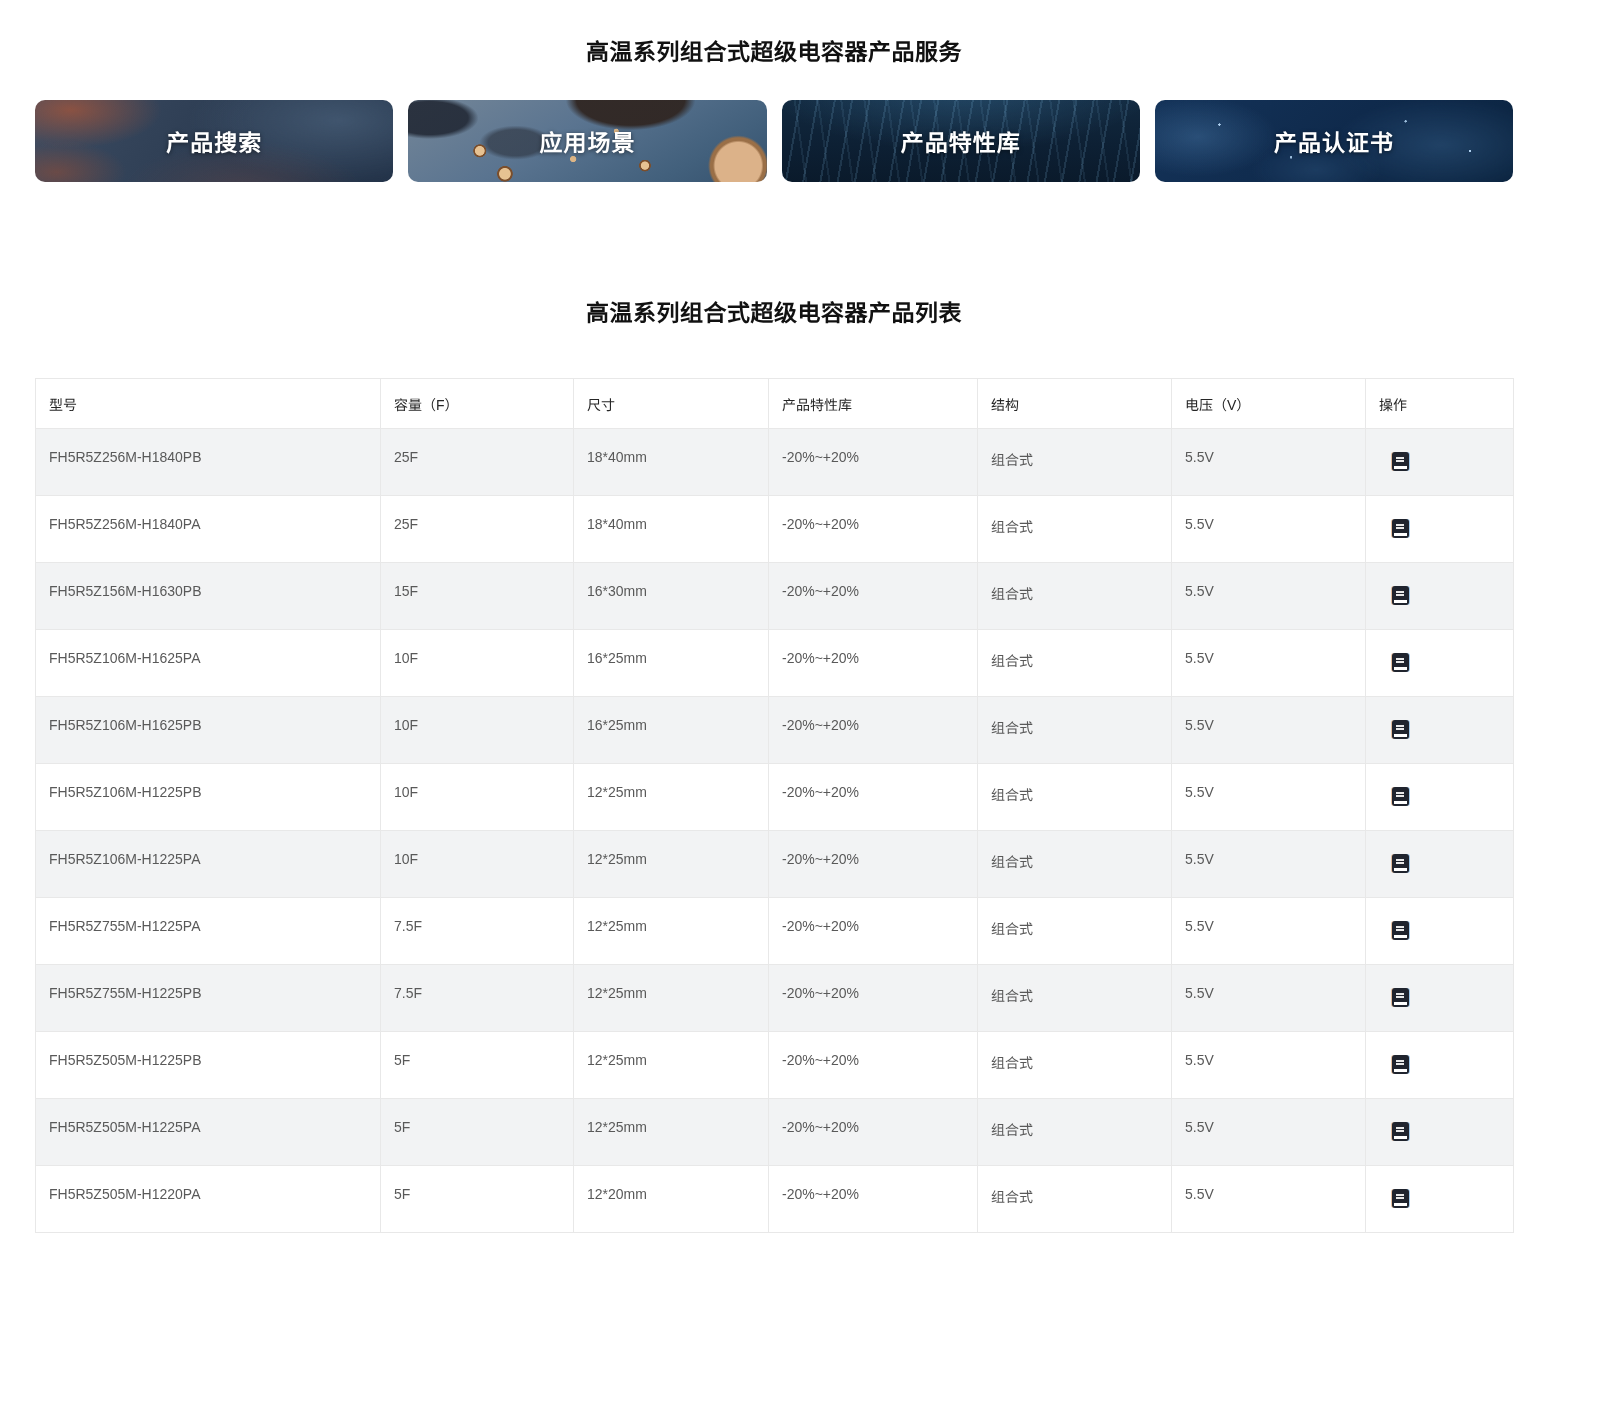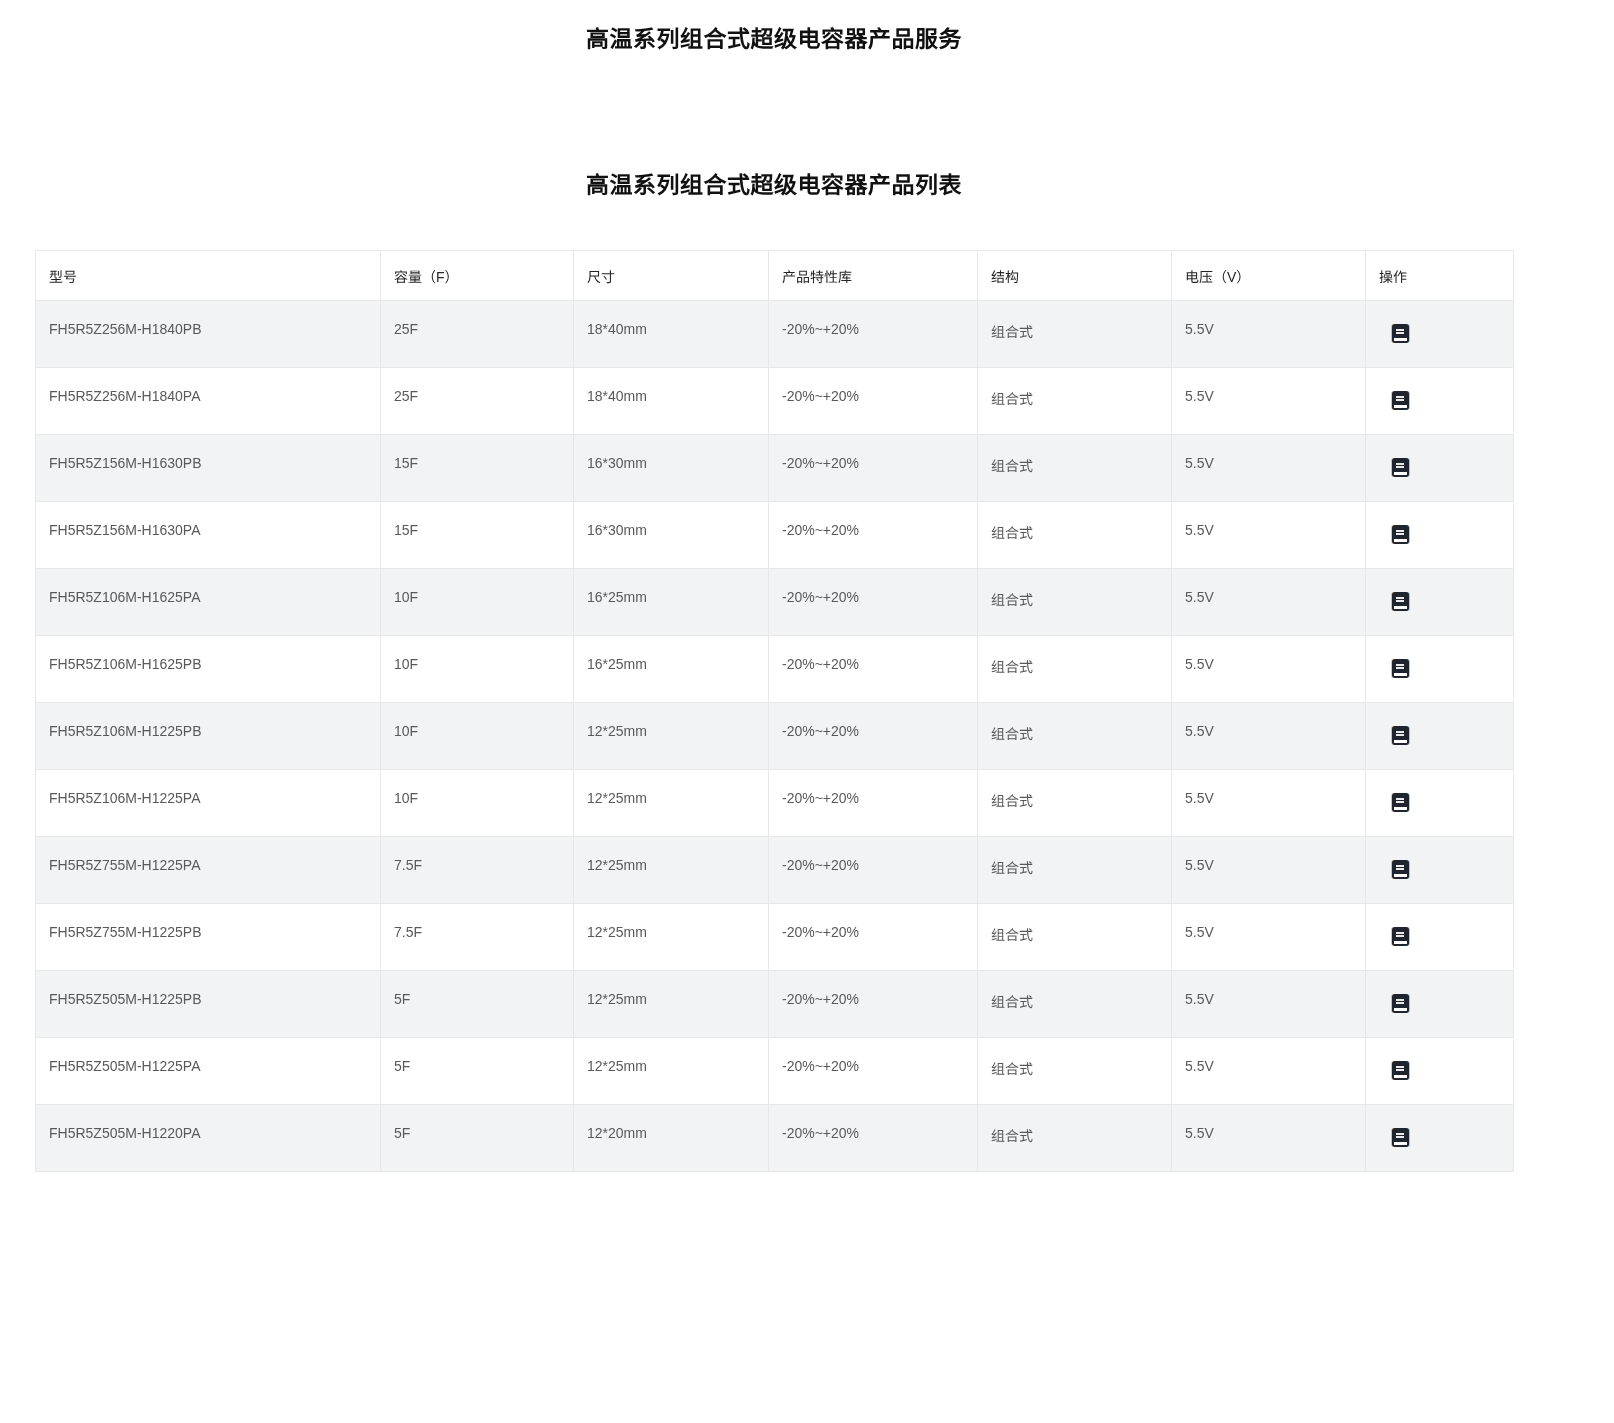--- a/index.html
+++ b/index.html
@@ -6,21 +6,21 @@
   html, body { background: #ffffff; }
   body {
     width: 1614px;
     min-height: 1423px;
     font-family: "Liberation Sans", "DejaVu Sans", sans-serif;
     color: #262626;
   }
   .container {
     width: 1478px;
     margin-left: 35px;
-    padding-top: 20px;
+    padding-top: 33px;
   }
   .page-title {
     text-align: center;
     font-size: 23px;
     font-weight: bold;
     color: #111111;
     letter-spacing: 0.5px;
   }
   .list-title { margin-top: 112px; }
 
@@ -158,20 +158,34 @@
     background: #ffffff;
   }
 </style>
 </head>
 <body>
 
 <div class="container">
 
   <h1 class="page-title">高温系列组合式超级电容器产品服务</h1>
 
+  <div class="banners">
+    <div class="banner theme-search">
+      <span class="banner-label">产品搜索</span>
+    </div>
+    <div class="banner theme-scene">
+      <span class="banner-label">应用场景</span>
+    </div>
+    <div class="banner theme-feature">
+      <span class="banner-label">产品特性库</span>
+    </div>
+    <div class="banner theme-cert">
+      <span class="banner-label">产品认证书</span>
+    </div>
+  </div>
 
   <h2 class="page-title list-title">高温系列组合式超级电容器产品列表</h2>
 
   <table class="product-table">
     <colgroup>
       <col class="col-model">
         <col class="col-capacity">
         <col class="col-size">
       <col class="col-tolerance">
         <col class="col-structure">
@@ -211,29 +225,20 @@
         <tr>
           <td>FH5R5Z156M-H1630PB</td>
           <td>15F</td>
           <td>16*30mm</td>
           <td>-20%~+20%</td>
           <td>组合式</td>
           <td>5.5V</td>
           <td><span class="doc-icon"></span></td>
         </tr>
         <tr>
-          <td>FH5R5Z156M-H1630PA</td>
-          <td>15F</td>
-          <td>16*30mm</td>
-          <td>-20%~+20%</td>
-          <td>组合式</td>
-          <td>5.5V</td>
-          <td><span class="doc-icon"></span></td>
-        </tr>
-        <tr>
           <td>FH5R5Z106M-H1625PA</td>
           <td>10F</td>
           <td>16*25mm</td>
           <td>-20%~+20%</td>
           <td>组合式</td>
           <td>5.5V</td>
           <td><span class="doc-icon"></span></td>
         </tr>
         <tr>
           <td>FH5R5Z106M-H1625PB</td>

